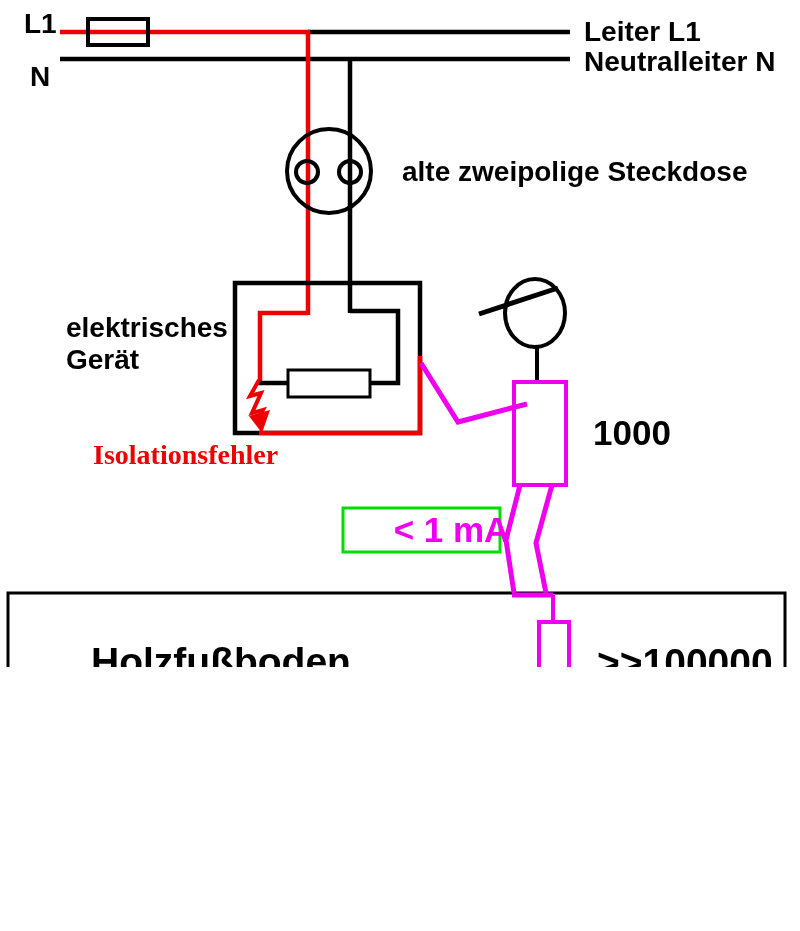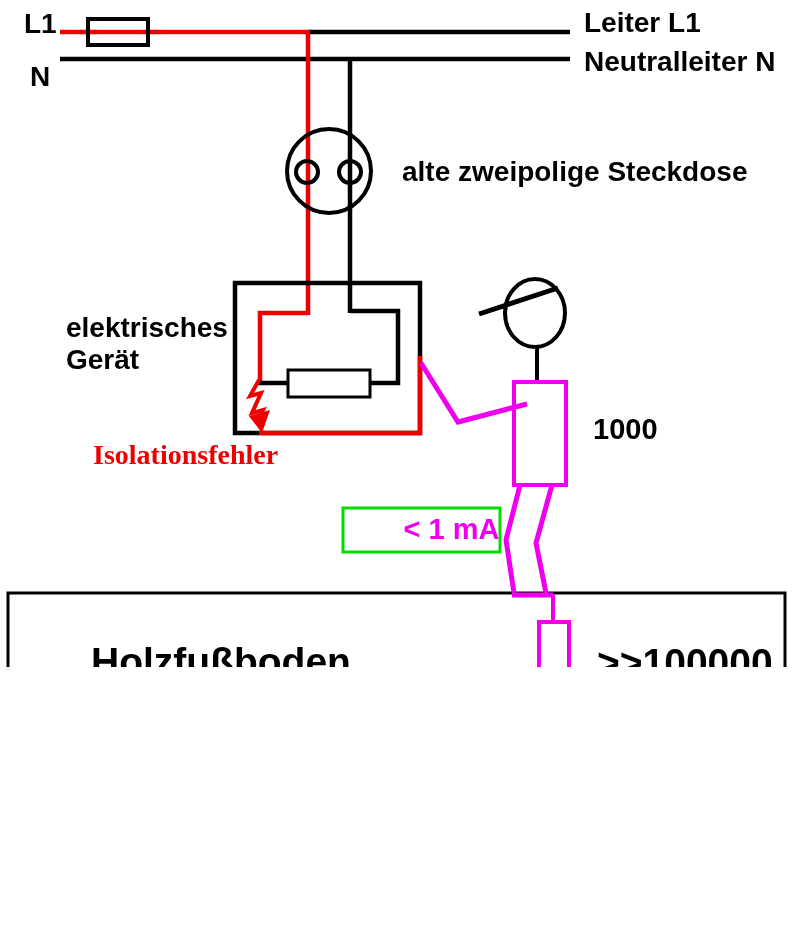--- a/index.html
+++ b/index.html
@@ -8,21 +8,21 @@
     font-family:"Liberation Sans","DejaVu Sans",sans-serif;
     overflow:hidden;
   }
   #diagram-svg{position:absolute;left:0;top:0;}
   .lbl{
     position:absolute;font-weight:bold;color:#000;white-space:nowrap;
     line-height:1.15;letter-spacing:0px;
   }
   .f28{font-size:28px;}
   .f31{font-size:39px;}
-  .f35{font-size:29px;text-align:right;}
+  .f35{font-size:35px;text-align:right;}
   .red-text{color:var(--red,#ee0000);font-family:Liberation Serif, serif;}
   .blue-text{color:var(--blue,#0000dd);}
   .magenta-text{color:var(--magenta,#ee00ee);}
   .wrap{white-space:normal;width:180px;}
   #current-label{
     position:absolute;left:343px;top:508px;width:157px;height:44px;
     display:flex;align-items:center;justify-content:center;margin-left:30px;
   }
   
   .sk-black{stroke:#000;fill:none;}
@@ -84,21 +84,21 @@
 
     <line x1="117" y1="875" x2="786" y2="875" class="sk-blue" stroke-width="5"></line>
     <line x1="485" y1="877" x2="485" y2="902" class="sk-blue" stroke-width="5"></line>
     <rect x="452" y="898" width="70" height="9" rx="4.5" class="fill-blue"></rect>
     <rect x="459" y="909" width="48" height="9" rx="4.5" class="fill-blue"></rect>
     <rect x="466" y="919" width="33" height="9" rx="4.5" class="fill-blue"></rect>
   </svg>
 
   <div class="lbl f28" style="left:24px;top:8px;">L1</div>
   <div class="lbl f28" style="left:30px;top:61px;">N</div>
-  <div class="lbl f28" style="left:584px;top:7px;">Leiter L1</div>
+  <div class="lbl f28" style="left:584px;top:16px;">Leiter L1</div>
   <div class="lbl f28" style="left:584px;top:46px;">Neutralleiter N</div>
   <div class="lbl f28 wrap" style="left:66px;top:312px;">elektrisches Gerät</div>
   <div class="lbl f28" style="left:402px;top:156px;">alte zweipolige Steckdose</div>
   <div class="lbl f28 red-text" style="left:93px;top:439px;">Isolationsfehler</div>
   <div class="lbl f35" style="left:593px;top:413px;">1000</div>
   <div id="current-label">
     <span class="lbl f35 magenta-text" style="position:static;">&lt; 1 mA</span>
   </div>
   <div class="lbl f31" style="left:91px;top:640px;">Holzfußboden</div>
   <div class="lbl f31" style="left:597px;top:641px;">&gt;&gt;100000</div>

